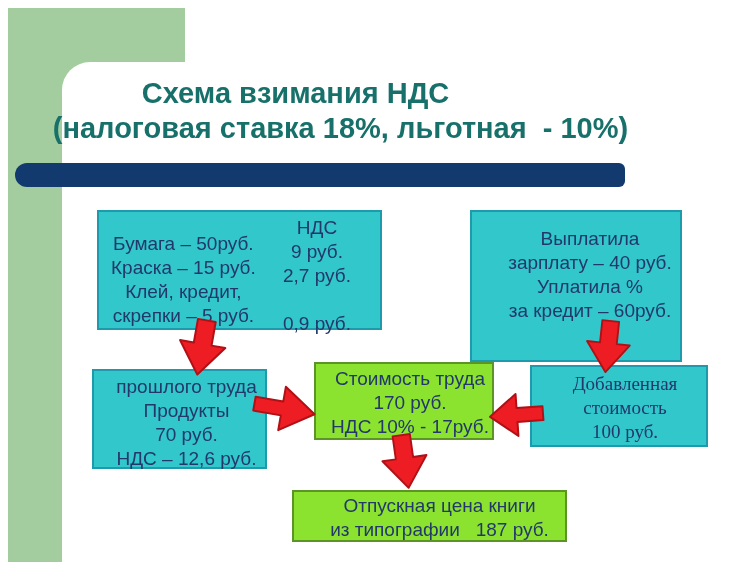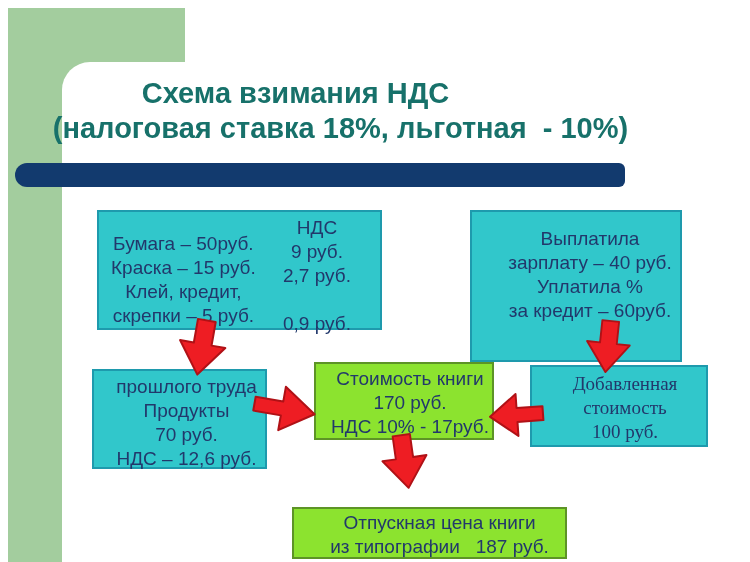--- a/index.html
+++ b/index.html
@@ -45,21 +45,21 @@
   .box-teal  { background: #31C7CB; border: 2px solid #1E9AAD; }
   .box-green { background: #8CE32F; border: 2px solid #5D9426; }
 
   .box-materials   { left: 97px;  top: 210px; width: 285px; height: 120px; }
   .materials-col1  { position: absolute; left: 12px;  top: 20px; }
   .materials-col2  { position: absolute; left: 184px; top: 4px; }
   .box-company     { left: 470px; top: 210px; width: 212px; height: 152px; padding: 15px 0 0 28px; }
   .box-past-labor  { left: 92px;  top: 369px; width: 175px; height: 100px; padding: 4px 0 0 14px; }
   .box-book-cost   { left: 314px; top: 362px; width: 180px; height: 78px;  padding: 3px 0 0 12px; }
   .box-added-value { left: 530px; top: 365px; width: 178px; height: 82px;  padding: 5px 0 0 12px; font-family: Liberation Serif, serif; }
-  .box-price       { left: 292px; top: 490px; width: 275px; height: 52px;  padding: 2px 0 0 20px; margin-top: 17px; }
+  .box-price       { left: 292px; top: 490px; width: 275px; height: 52px;  padding: 2px 0 0 20px; }
 
   .arrow { position: absolute; }
   .arrow svg { display: block; width: 100%; height: 100%; overflow: visible; }
   .arrow-down-left   { left: 172px; top: 318px; width: 60px; height: 60px; transform: rotate(10deg); }
   .arrow-down-right  { left: 580px; top: 318px; width: 56px; height: 58px; transform: rotate(6deg); }
   .arrow-right-mid   { left: 252px; top: 382px; width: 66px; height: 54px; transform: rotate(10deg); }
   .arrow-left-mid    { left: 487px; top: 390px; width: 58px; height: 50px; transform: rotate(-4deg); }
   .arrow-down-center { left: 376px; top: 433px; width: 58px; height: 58px; transform: rotate(-8deg); }
 </style>
 </head>
@@ -101,21 +101,21 @@
   </div>
 
   <div class="box box-teal box-past-labor">
     <div class="line">прошлого труда</div>
     <div class="line">Продукты</div>
     <div class="line">70 руб.</div>
     <div class="line">НДС – 12,6 руб.</div>
   </div>
 
   <div class="box box-green box-book-cost">
-    <div class="line">Стоимость книги</div>
+    <div class="line">Стоимость труда</div>
     <div class="line">170 руб.</div>
     <div class="line">НДС 10% - 17руб.</div>
   </div>
 
   <div class="box box-teal box-added-value">
     <div class="line">Добавленная</div>
     <div class="line">стоимость</div>
     <div class="line">100 руб.</div>
   </div>
 

